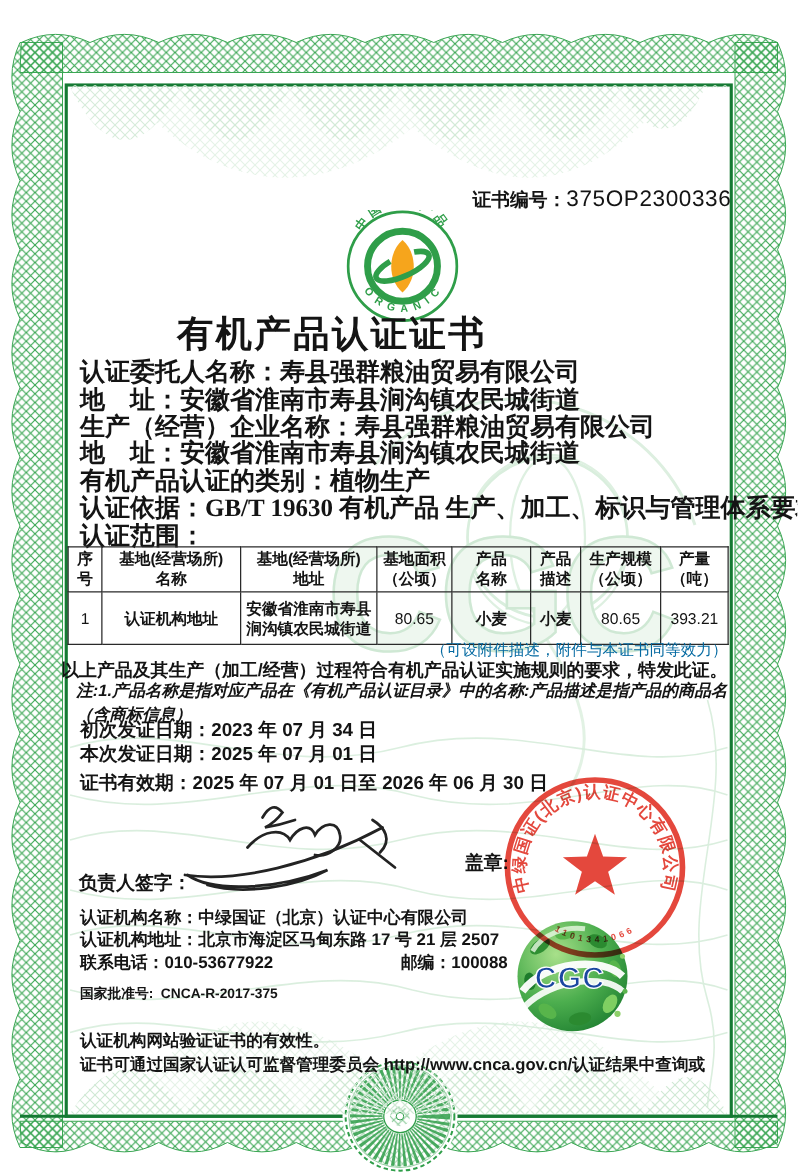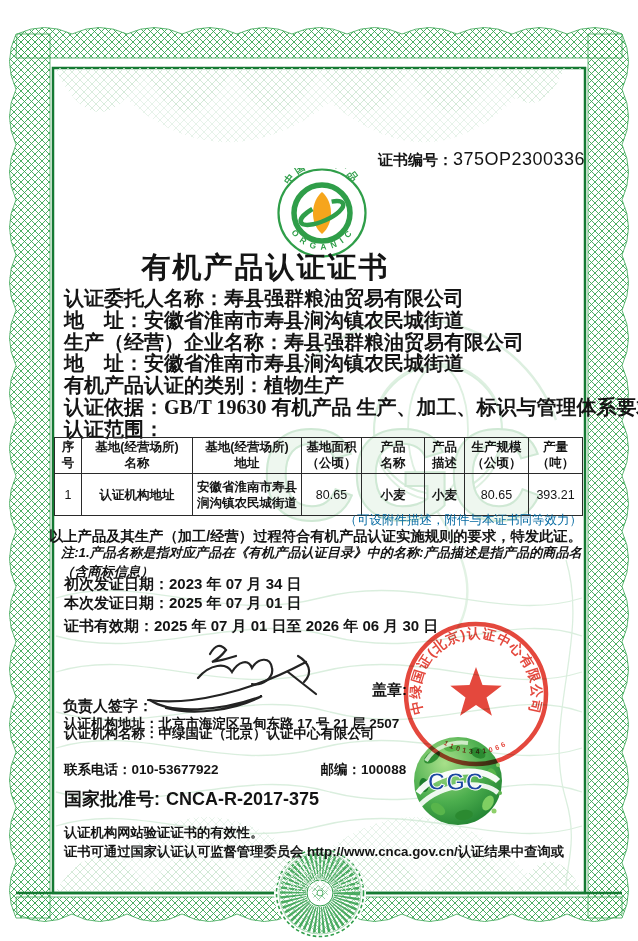--- a/index.html
+++ b/index.html
@@ -26,23 +26,23 @@
   table.scope td.num{font-weight:normal;font-size:12.5px;}
   .attach{top:512px;left:270px;width:312px;text-align:right;font-size:12.5px;
           font-family:"Liberation Serif","DejaVu Serif",serif;color:#0369a1;white-space:nowrap;}
   .statement{top:527px;left:49px;width:524px;font-size:14.3px;font-weight:bold;white-space:nowrap;}
   .notes{top:544px;left:61px;width:524px;font-size:13.2px;font-weight:bold;line-height:18.5px;font-style:italic;}
   .dline{white-space:nowrap;font-size:15px;font-weight:bold;left:64px;}
   .d1{top:575px}.d2{top:594px}.d3{top:617px}
   .signlbl{top:685px;left:63px;font-size:15px;font-weight:bold;margin-top:12px;}
   .seallbl{top:681px;left:372px;font-size:15px;font-weight:bold;}
   .orgline{left:64px;font-size:13.5px;font-weight:bold;white-space:nowrap;}
-  .o1{top:725px}.o2{top:715px}.o3{top:761px}
+  .o1{top:725px}.o2{top:743px}.o3{top:761px}
   .postal{margin-left:102px;}
-  .approval{top:787px;left:64px;font-size:18px;font-weight:bold;white-space:nowrap;}
+  .approval{top:787px;left:64px;font-size:11px;font-weight:bold;white-space:nowrap;}
   .approval .val{margin-left:6px;}
   .footer{top:824px;left:64px;width:524px;font-size:13.3px;font-weight:bold;line-height:18.5px;}
   .stamp{mix-blend-mode:multiply;opacity:.93;}
 </style>
 </head>
 <body>
 
 <div class="page">
 
   <svg class="abs" style="top:0;left:0" width="638" height="941" viewBox="0 0 638 941">

